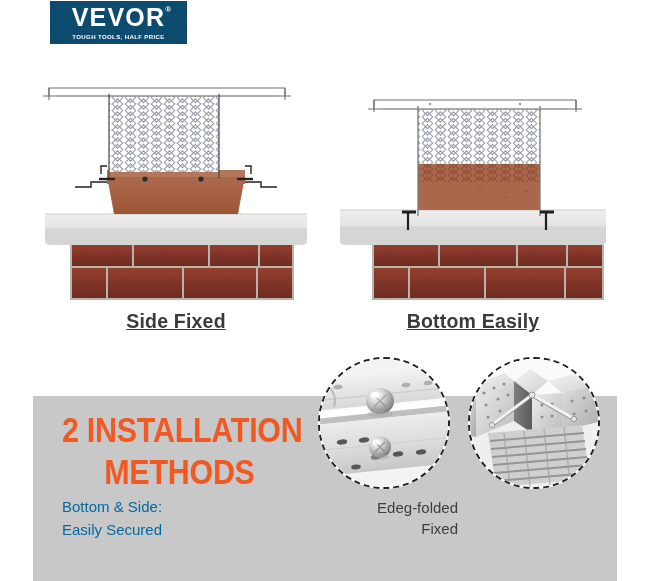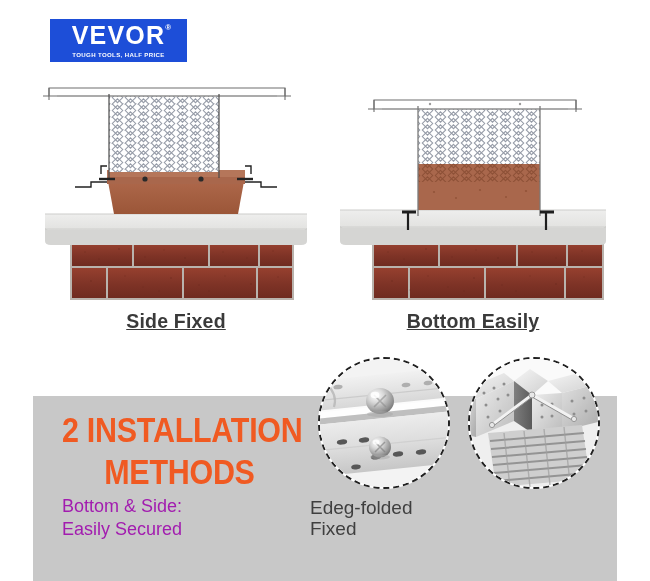--- a/index.html
+++ b/index.html
@@ -7,23 +7,23 @@
     width:650px;height:581px;
     background:#ffffff;
     font-family:"Liberation Sans", sans-serif;
     position:relative;
     overflow:hidden;
     -webkit-font-smoothing:antialiased;
   }
 
   
   .logo{
-    position:absolute;left:50px;top:19px;
+    position:absolute;left:50px;top:1px;
     width:137px;height:43px;
-    background:#1d4ed8;
+    background:#0c4a6e;
     display:flex;flex-direction:column;
     align-items:center;justify-content:center;
   }
   .logo-word{
     color:#ffffff;
     font-size:25px;
     font-weight:bold;
     letter-spacing:1.2px;
     line-height:1;
     font-family:"Liberation Sans", sans-serif;
@@ -86,22 +86,22 @@
     font-weight:bold;
     line-height:42px;
     letter-spacing:-0.3px;
     transform:scaleX(0.87);
     transform-origin:left center;
     white-space:nowrap;
   }
   .banner-sub{
     position:absolute;
     left:62px;top:495px;
-    color:#a21caf;
-    font-size:18px;
+    color:#0369a1;
+    font-size:15px;
     line-height:23px;
     white-space:nowrap;
   }
 
   
   .feature{
     position:absolute;
     width:148px;
   }
   #feature-1{left:310px;top:357px;}
@@ -116,23 +116,23 @@
     position:relative;
     background:#ffffff;
   }
   .feature-circle svg{
     position:absolute;inset:0;
     width:100%;height:100%;
     display:block;
   }
   .feature-label{
     margin-top:8px;
-    text-align:left;
+    text-align:right;
     color:#3f3f3f;
-    font-size:19px;
+    font-size:15px;
     line-height:21px;
   }
 </style>
 </head>
 <body>
 
 <div class="logo">
   <div class="logo-word">
     <span>VEVOR</span><span class="tm">®</span>
   </div>

